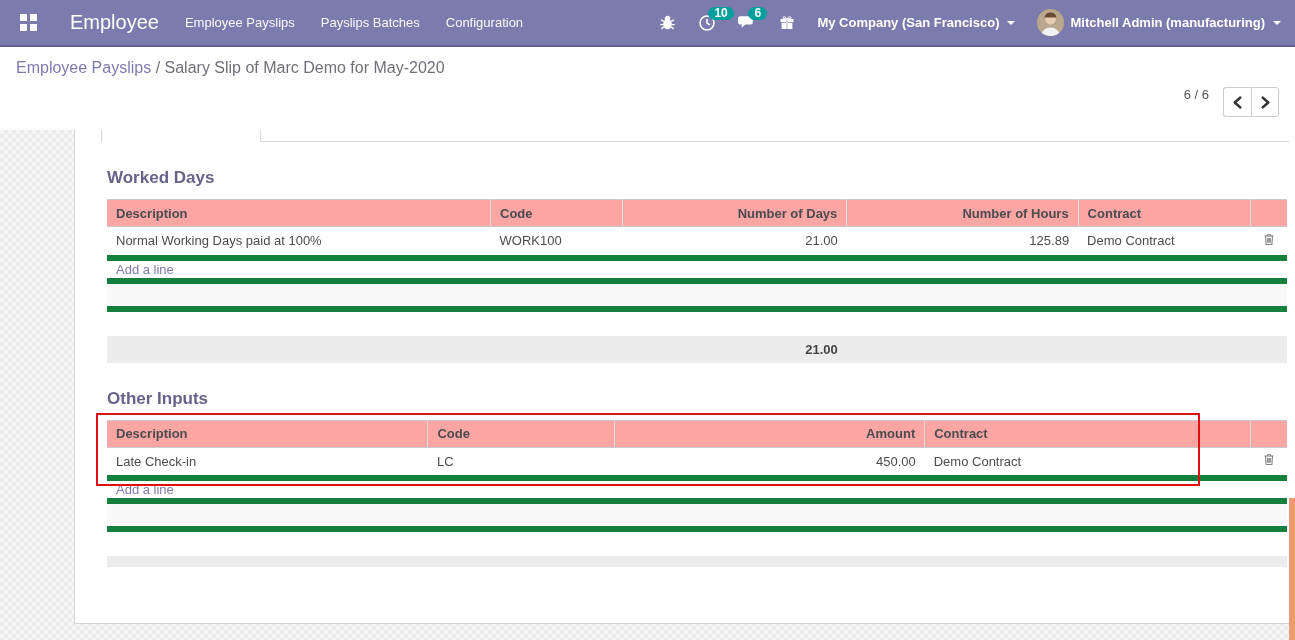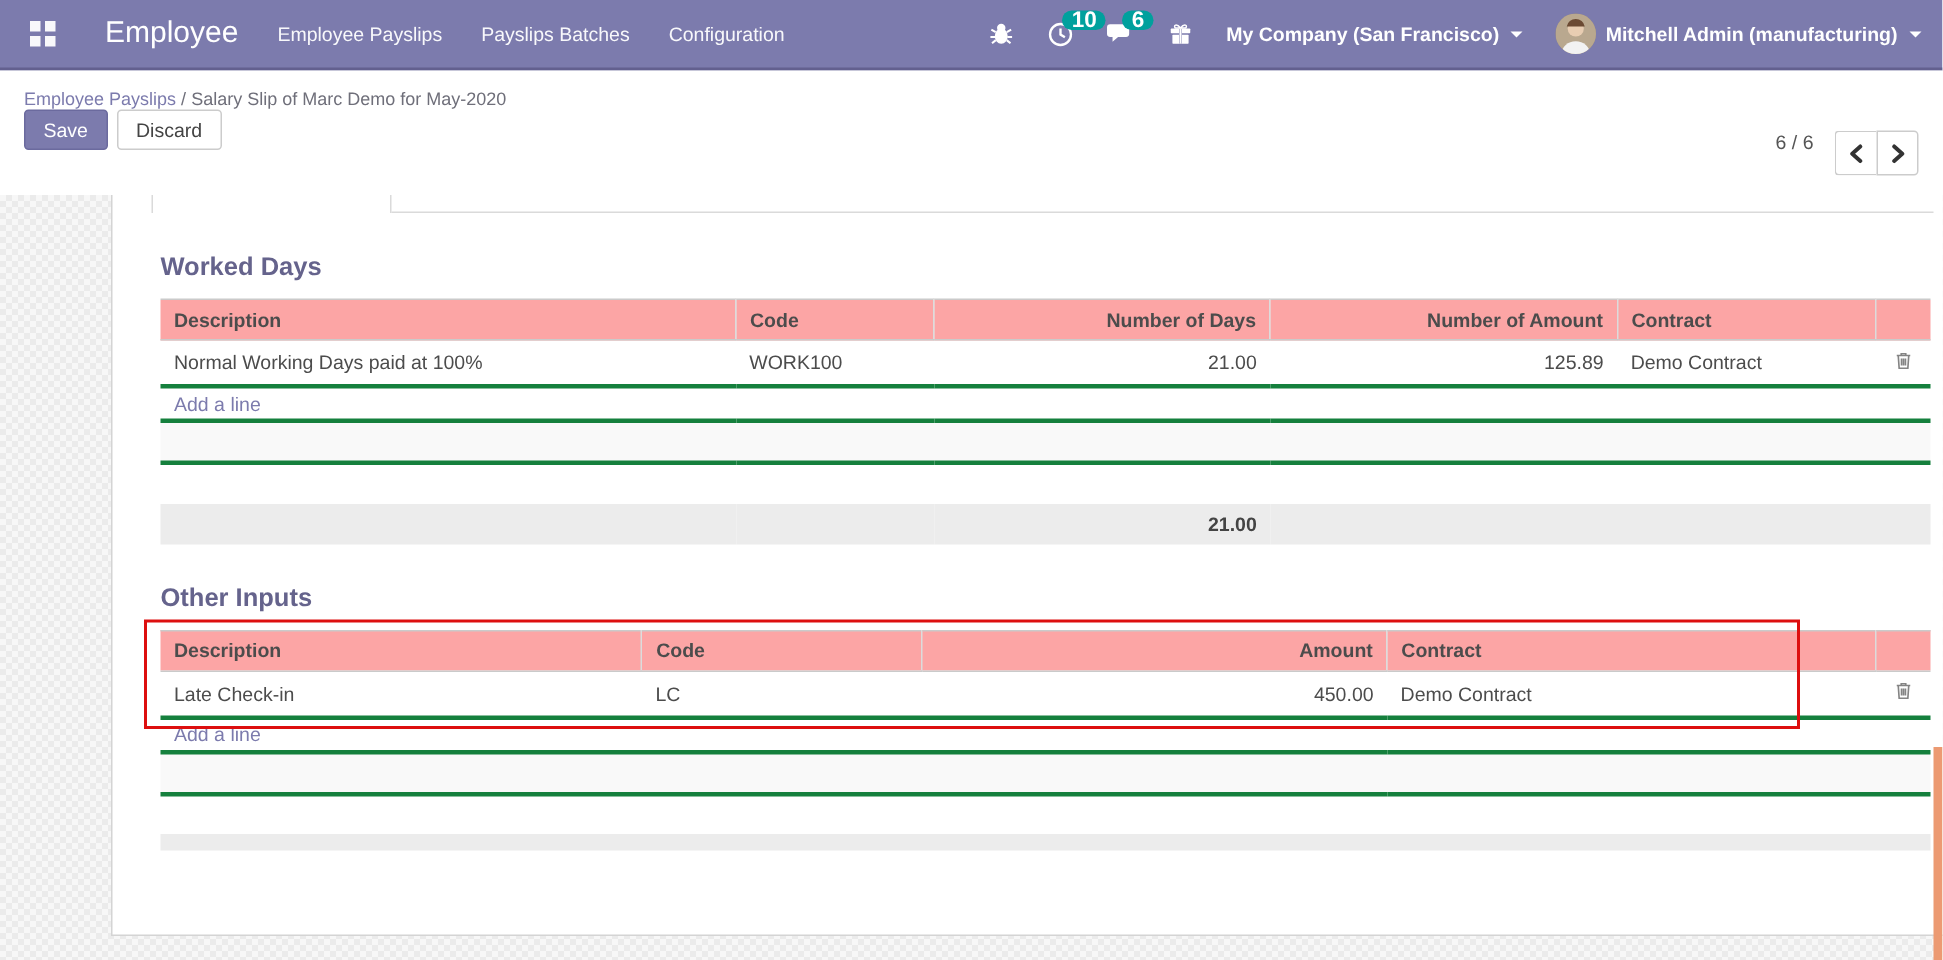--- a/index.html
+++ b/index.html
@@ -42,41 +42,41 @@
   }
   .nav-menu { display: flex; gap: 26px; align-items: center; }
   .nav-item { color: rgba(255,255,255,.95); cursor: pointer; white-space: nowrap; }
   .nav-right { margin-left: auto; display: flex; align-items: center; gap: 22px; }
   .icon-btn { position: relative; cursor: pointer; display:flex; align-items:center; }
   .badge {
     position: absolute;
     top: -7px; left: 10px;
     background: #00a09d;
     color: #fff;
-    font-size: 15px;
+    font-size: 12px;
     line-height: 13px;
     padding: 0 6px;
     border-radius: 8px;
     font-weight: bold;
   }
   .nav-drop { display: flex; align-items: center; gap: 6px; cursor: pointer; white-space: nowrap; font-weight: bold; }
   .caret {
     width: 0; height: 0; margin-left: 2px;
     border-left: 4px solid transparent;
     border-right: 4px solid transparent;
     border-top: 4px solid #fff;
   }
   .avatar {
     width: 27px; height: 27px; border-radius: 50%;
     overflow: hidden; background: #9a8a7a; flex: 0 0 auto;
   }
 
   
   .control-panel { background: #fff; padding: 12px 16px 10px 16px; position: relative; height: 83px; }
-  .breadcrumb { font-size: 12px; margin-bottom: 0; }
+  .breadcrumb { font-size: 16px; margin-bottom: 24px; }
   .breadcrumb .bc-link { color: #7c7bad; cursor: pointer; }
   .breadcrumb .bc-sep, .breadcrumb .bc-current { color: #6f6f7a; }
   .cp-buttons { display: flex; gap: 6px; }
   .btn {
     font-size: 13px;
     padding: 5px 12px;
     border-radius: 3px;
     border: 1px solid #ccc;
     background: #fff;
     color: #444;
@@ -132,21 +132,21 @@
     border-top: 1px solid #cacaca;
     border-bottom: 1px solid #cacaca;
     border-right: 1px solid #dcdcdc;
     font-weight: bold;
     text-align: left;
     color: #4c4c4c;
     height: 27px;
     padding: 0 9px;
   }
   .o-table th:last-child { border-right: none; }
-  .o-table td { padding: 0 9px; border-bottom: 3px solid #15803d; }
+  .o-table td { padding: 0 9px; border-bottom: 6px solid #15803d; }
   .o-table tr.data-row td { height: 31px; }
   .o-table tr.addline-row td { height: 23px; }
   .o-table tr.empty-striped td { height: 28px; background: #f9f9f9; }
   .o-table tr.empty-white td { height: 27px; border-bottom: none; }
   .num, th.num { text-align: right; }
   .addline { color: #7c7bad; cursor: pointer; }
   .footer-row td { background: #ececec; border-bottom: none; font-weight: bold; color: #444; }
   .footer-row td { height: 27px; }
   .footer-slim td { height: 11px; background: #ececec; border-bottom: none; }
   .trash {
@@ -240,24 +240,20 @@
       <span class="caret"></span>
     </div>
   </div>
 </nav>
 
 <div class="control-panel">
   <div class="breadcrumb">
     <span class="bc-link">Employee Payslips</span>
     <span class="bc-sep">/</span>
     <span class="bc-current">Salary Slip of Marc Demo for May-2020</span>
-  </div>
-  <div class="cp-buttons">
-    <button class="btn btn-primary">Save</button>
-    <button class="btn">Discard</button>
   </div>
   <div class="pager">
     <span class="pager-value">6 / 6</span>
     <span class="pager-group">
       <span class="pager-btn">
         <svg width="11" height="13" viewBox="0 0 10 12" fill="none" stroke="#333" stroke-width="2.4" stroke-linecap="round" stroke-linejoin="round">
             <path d="M7.5 1.5 L2.5 6 L7.5 10.5"></path>
           </svg>
       </span>
       <span class="pager-btn">
@@ -286,21 +282,21 @@
           <col class="c-days">
           <col class="c-hours">
           <col class="c-contract">
           <col class="c-del">
       </colgroup>
       <tbody>
           <tr>
         <th>Description</th>
         <th>Code</th>
         <th class="num">Number of Days</th>
-        <th class="num">Number of Amount</th>
+        <th class="num">Number of Hours</th>
         <th>Contract</th>
         <th></th>
       </tr>
       <tr class="data-row">
         <td>Normal Working Days paid at 100%</td>
         <td>WORK100</td>
         <td class="num">21.00</td>
         <td class="num">125.89</td>
         <td>Demo Contract</td>
         <td><span class="trash">

